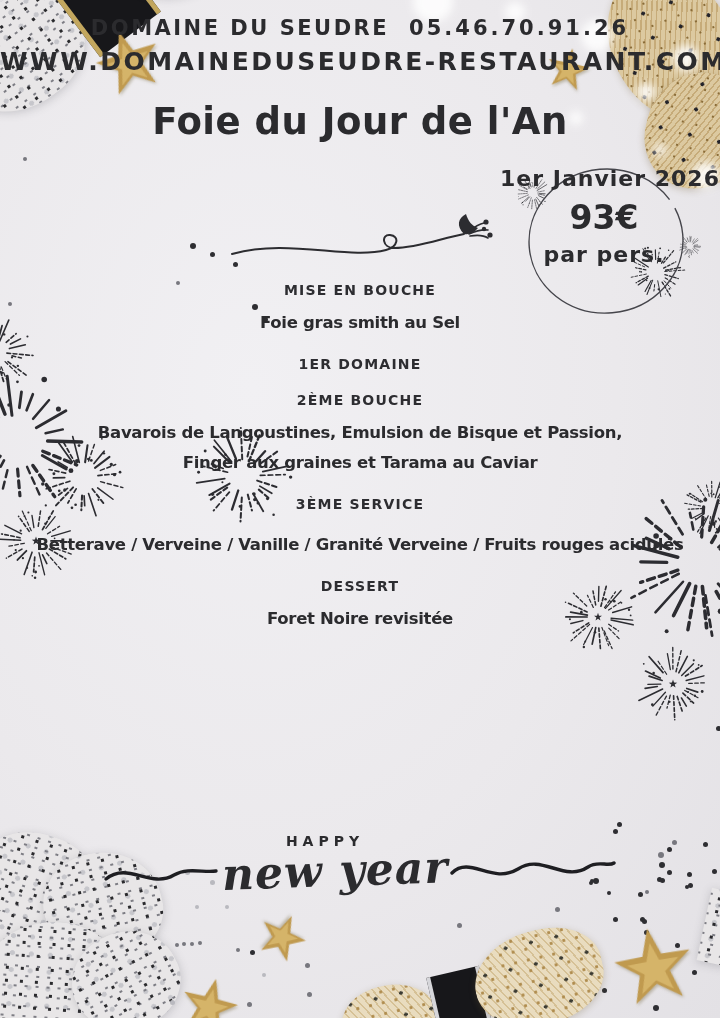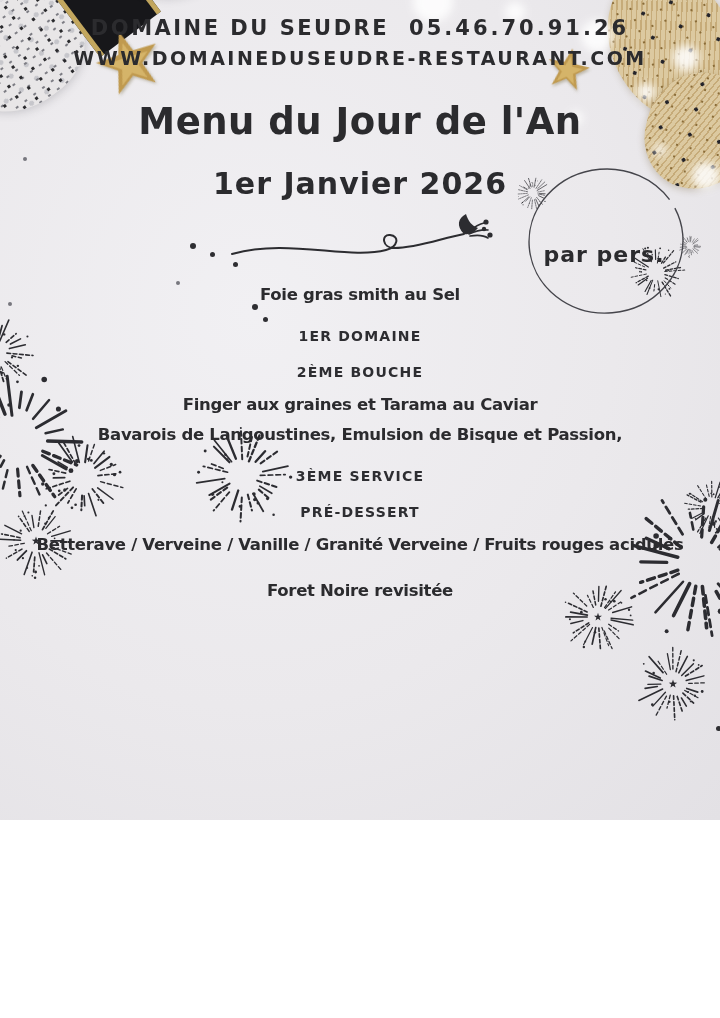--- a/index.html
+++ b/index.html
@@ -1,26 +1,26 @@
 <!DOCTYPE html>
 <html><head>
 <meta charset="utf-8">
 <style>
   html,body{margin:0;padding:0;}
   .page{
-    position:relative;width:720px;height:820px;overflow:hidden;
+    position:relative;width:720px;height:1018px;overflow:hidden;
     background:radial-gradient(ellipse at 35% 38%, #f1f0f3 0%, #ebe9ec 55%, #e3e1e5 100%);
     font-family:"DejaVu Sans",sans-serif;color:#2b2b2e;
   }
   .txt{position:absolute;left:0;right:0;text-align:center;white-space:nowrap;z-index:5;}
   .hdr1{top:16px;font-size:21px;font-weight:bold;letter-spacing:2.5px;}
   .hdr1 .phone{margin-left:20px;letter-spacing:3px;}
-  .hdr2{top:47px;font-size:19px;font-weight:bold;letter-spacing:2.5px;}
+  .hdr2{top:47px;font-size:25px;font-weight:bold;letter-spacing:2.5px;}
   .title{top:100px;font-size:37px;font-weight:bold;letter-spacing:.5px;}
-  .date{top:166px;font-size:30px;font-weight:bold;letter-spacing:1px;}
+  .date{top:166px;font-size:22px;font-weight:bold;letter-spacing:1px;text-align:right;}
   .menu-sections{position:absolute;top:280px;left:0;right:0;z-index:5;text-align:center;}
   .menu-section{margin-bottom:16px;}
   .section-label{font-size:14px;font-weight:bold;letter-spacing:1.2px;line-height:20px;margin-bottom:8px;color:#2d2d31;}
   .dish-line{font-size:16.5px;font-weight:bold;letter-spacing:-0.3px;line-height:30px;white-space:nowrap;}
   .price-wrap{position:absolute;left:524px;top:164px;width:166px;height:156px;z-index:4;}
   .price-circle{position:absolute;left:0;top:0;}
   .price-amount{position:absolute;top:34px;left:0;right:6px;text-align:center;font-size:33px;font-weight:bold;}
   .price-per{position:absolute;top:78px;left:0;right:6px;text-align:center;font-size:22px;font-weight:bold;letter-spacing:1px;}
   .footer{position:absolute;top:833px;left:0;right:0;z-index:6;text-align:center;}
   .happy{font-size:14px;font-weight:bold;letter-spacing:5px;margin-left:-70px;line-height:16px;}
@@ -82,59 +82,61 @@
     <div class="band" style="left:93px;top:22px;width:46px;height:62px;border-left:4px solid #d6d6da;border-right:4px solid #d6d6da;"></div>
     <div class="speck-gold-light" style="position:absolute;left:138px;top:0;width:130px;height:94px;border-radius:55% 45% 50% 50%;"></div>
   </div>
 
   <div class="deco speck-silver" style="left:704px;top:890px;width:30px;height:74px;transform:rotate(12deg);z-index:3;"></div>
 
   <div class="txt hdr1">
     <span>DOMAINE DU SEUDRE</span><span class="phone">05.46.70.91.26</span>
   </div>
   <div class="txt hdr2">WWW.DOMAINEDUSEUDRE-RESTAURANT.COM</div>
-  <div class="txt title">Menu du Jour de l'An</div>
+  <div class="txt title">Foie du Jour de l'An</div>
   <div class="txt date">1er Janvier 2026</div>
 
   <svg class="deco" style="left:228px;top:214px;z-index:4;" width="270" height="56" viewBox="0 0 270 56">
     <path d="M4,40 C60,24 120,46 158,36 c12,-3 14,-14 4,-15 c-9,-1 -8,13 4,13 C190,34 214,24 236,20" fill="none" stroke="#2c2c30" stroke-width="2" stroke-linecap="round"></path>
     <path d="M236,20 c-8,-8 -6,-16 2,-20 c2,7 6,12 12,14 c-4,5 -9,7 -14,6 z" fill="#2c2c30"></path>
     <path d="M240,18 q10,-8 16,-9 M242,22 q12,-2 18,2 M241,20 q11,-5 19,-4" fill="none" stroke="#2c2c30" stroke-width="1.6" stroke-linecap="round"></path>
     <circle cx="258" cy="8" r="2.6" fill="#2c2c30"></circle>
       <circle cx="262" cy="21" r="2.6" fill="#2c2c30"></circle>
       <circle cx="256" cy="15" r="2.2" fill="#2c2c30"></circle>
   </svg>
 
   <div class="price-wrap">
     <svg class="price-circle" width="166" height="156" viewBox="0 0 166 156">
       <ellipse cx="82" cy="77" rx="77" ry="72" fill="none" stroke="#45454b" stroke-width="1.4" transform="rotate(-5 82 77)" stroke-dasharray="430 10"></ellipse>
     </svg>
+    <div class="price-amount">93€</div>
     <div class="price-per">par pers.</div>
   </div>
 
   <div class="menu-sections">
       <div class="menu-section">
+        <div class="section-label">MISE EN BOUCHE</div>
         <div class="dish-line">Foie gras smith au Sel</div>
       </div>
       <div class="menu-section">
         <div class="section-label">1ER DOMAINE</div>
       </div>
       <div class="menu-section">
         <div class="section-label">2ÈME BOUCHE</div>
+        <div class="dish-line">Bavarois de Langoustines, Emulsion de Bisque et Passion,</div>
         <div class="dish-line">Finger aux graines et Tarama au Caviar</div>
-        <div class="dish-line">Bavarois de Langoustines, Emulsion de Bisque et Passion,</div>
       </div>
       <div class="menu-section">
         <div class="section-label">3ÈME SERVICE</div>
       </div>
       <div class="menu-section">
-        <div class="section-label">PRÉ-DESSERT</div>
         <div class="dish-line">Betterave / Verveine / Vanille / Granité Verveine / Fruits rouges acidulés</div>
       </div>
       <div class="menu-section">
+        <div class="section-label">DESSERT</div>
         <div class="dish-line">Foret Noire revisitée</div>
       </div>
     </div>
 
   <div class="footer">
     <div class="happy">HAPPY</div>
     <div class="script-row">
       <svg width="120" height="52" viewBox="0 0 120 52">
         <path d="M4,34 C26,16 48,44 72,30 C86,22 102,28 114,26" fill="none" stroke="#1e1e22" stroke-width="3.4" stroke-linecap="round"></path>
       </svg>

